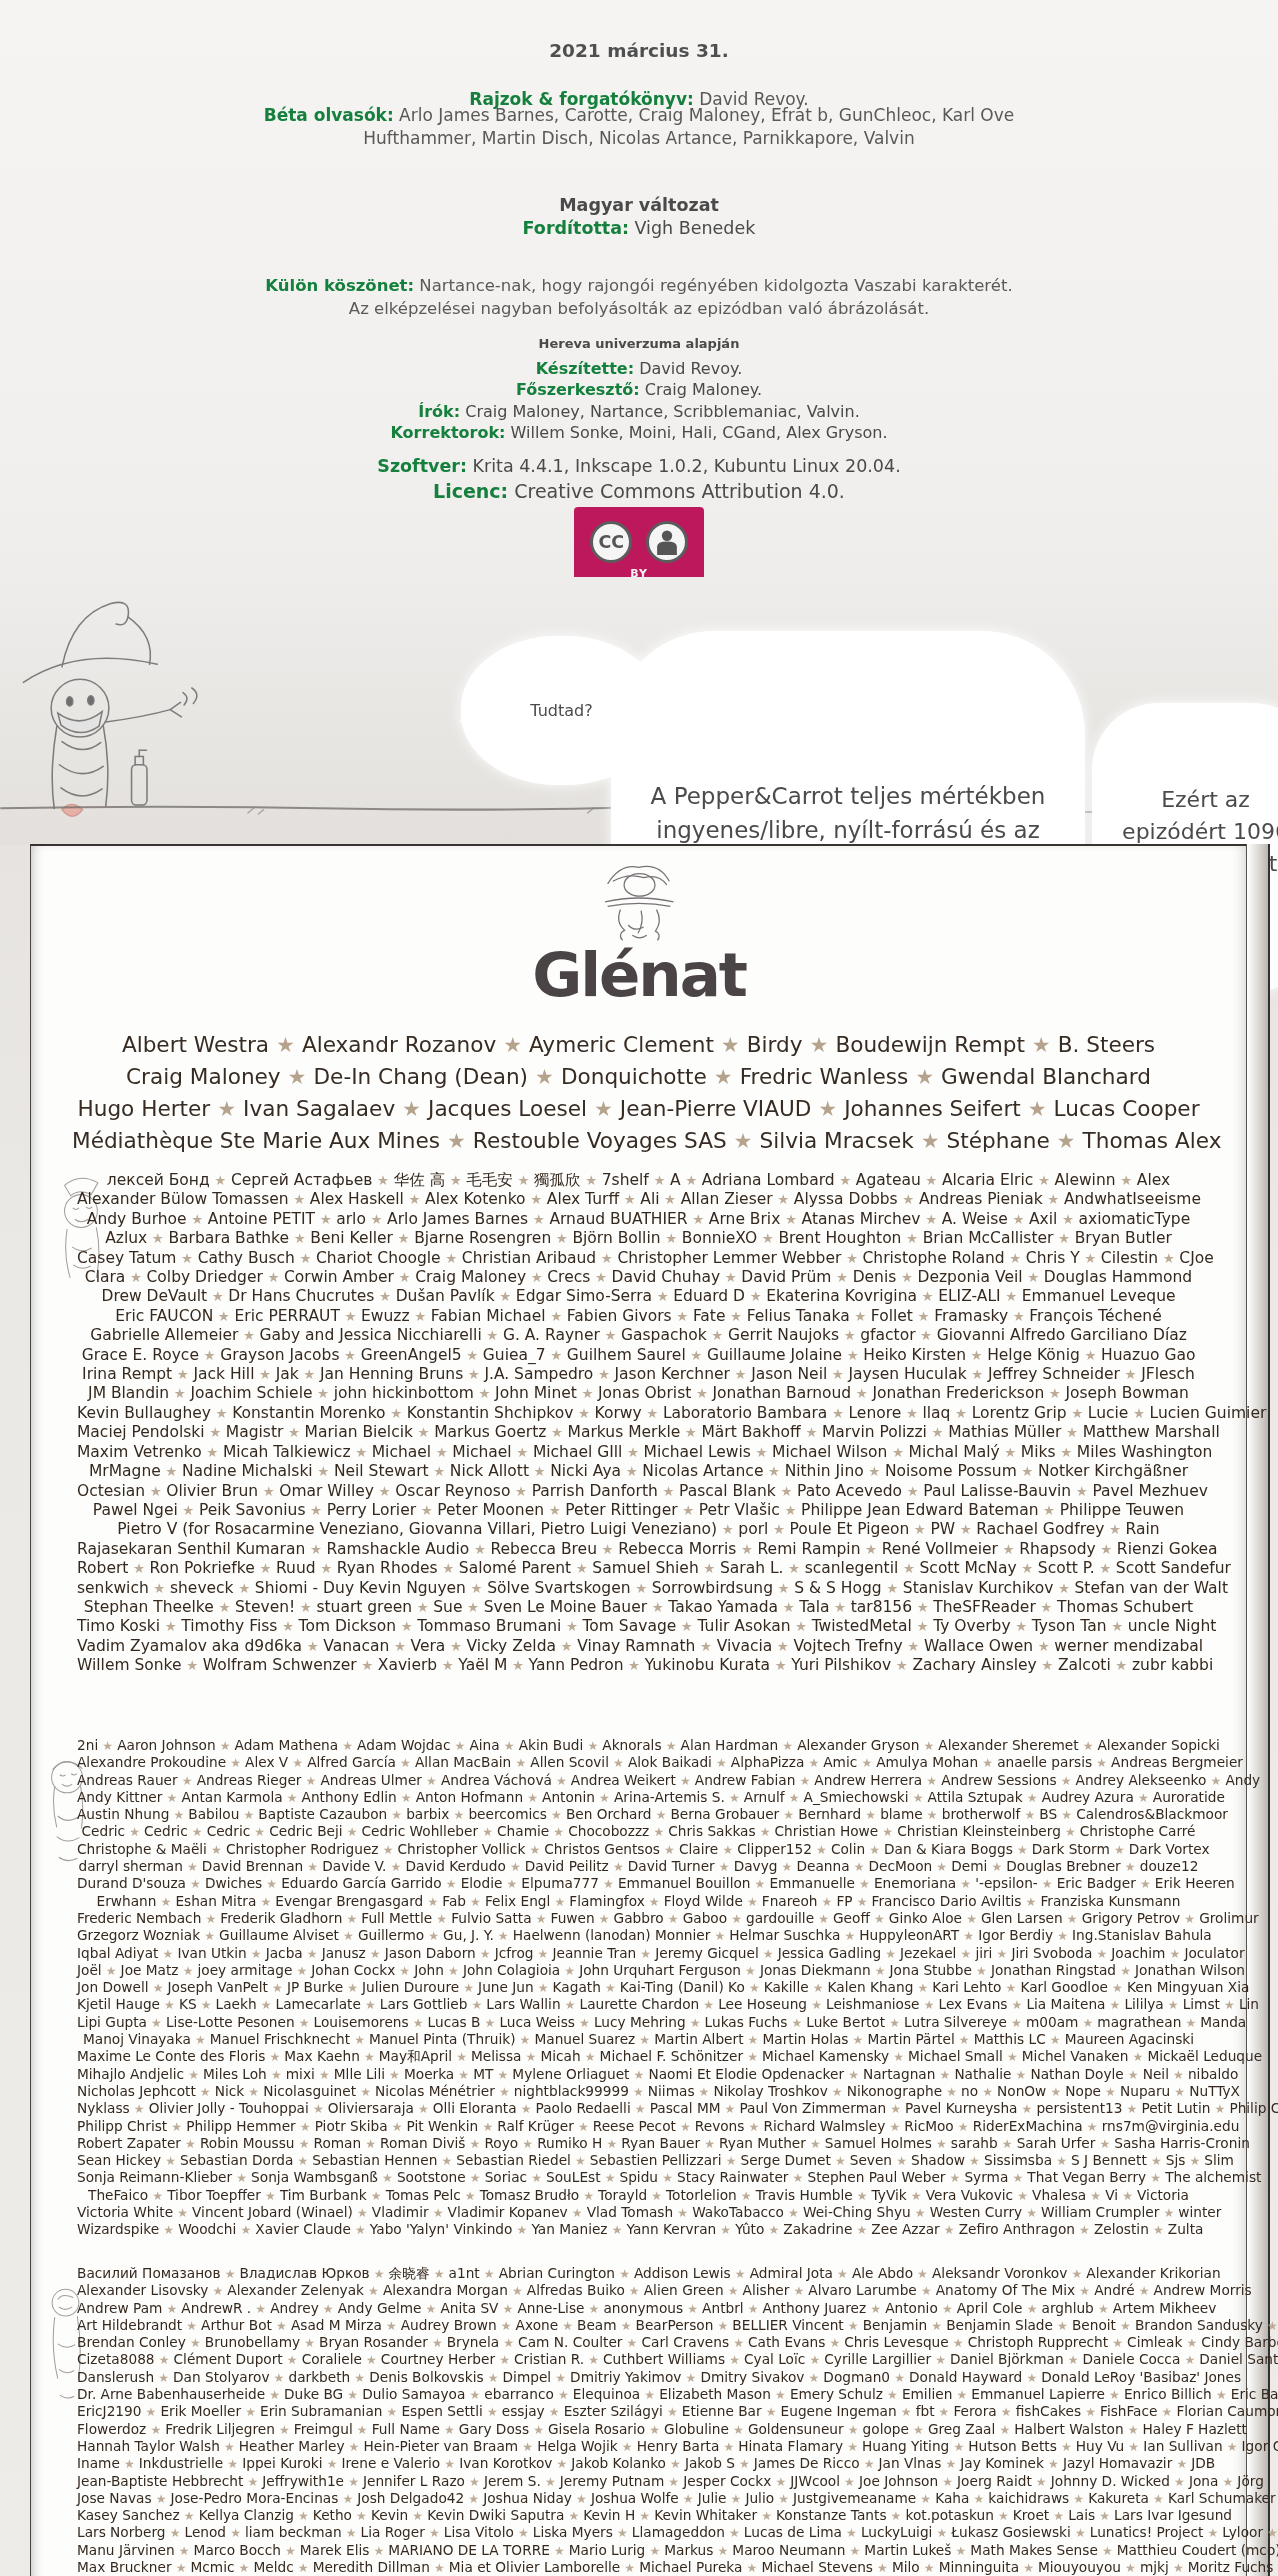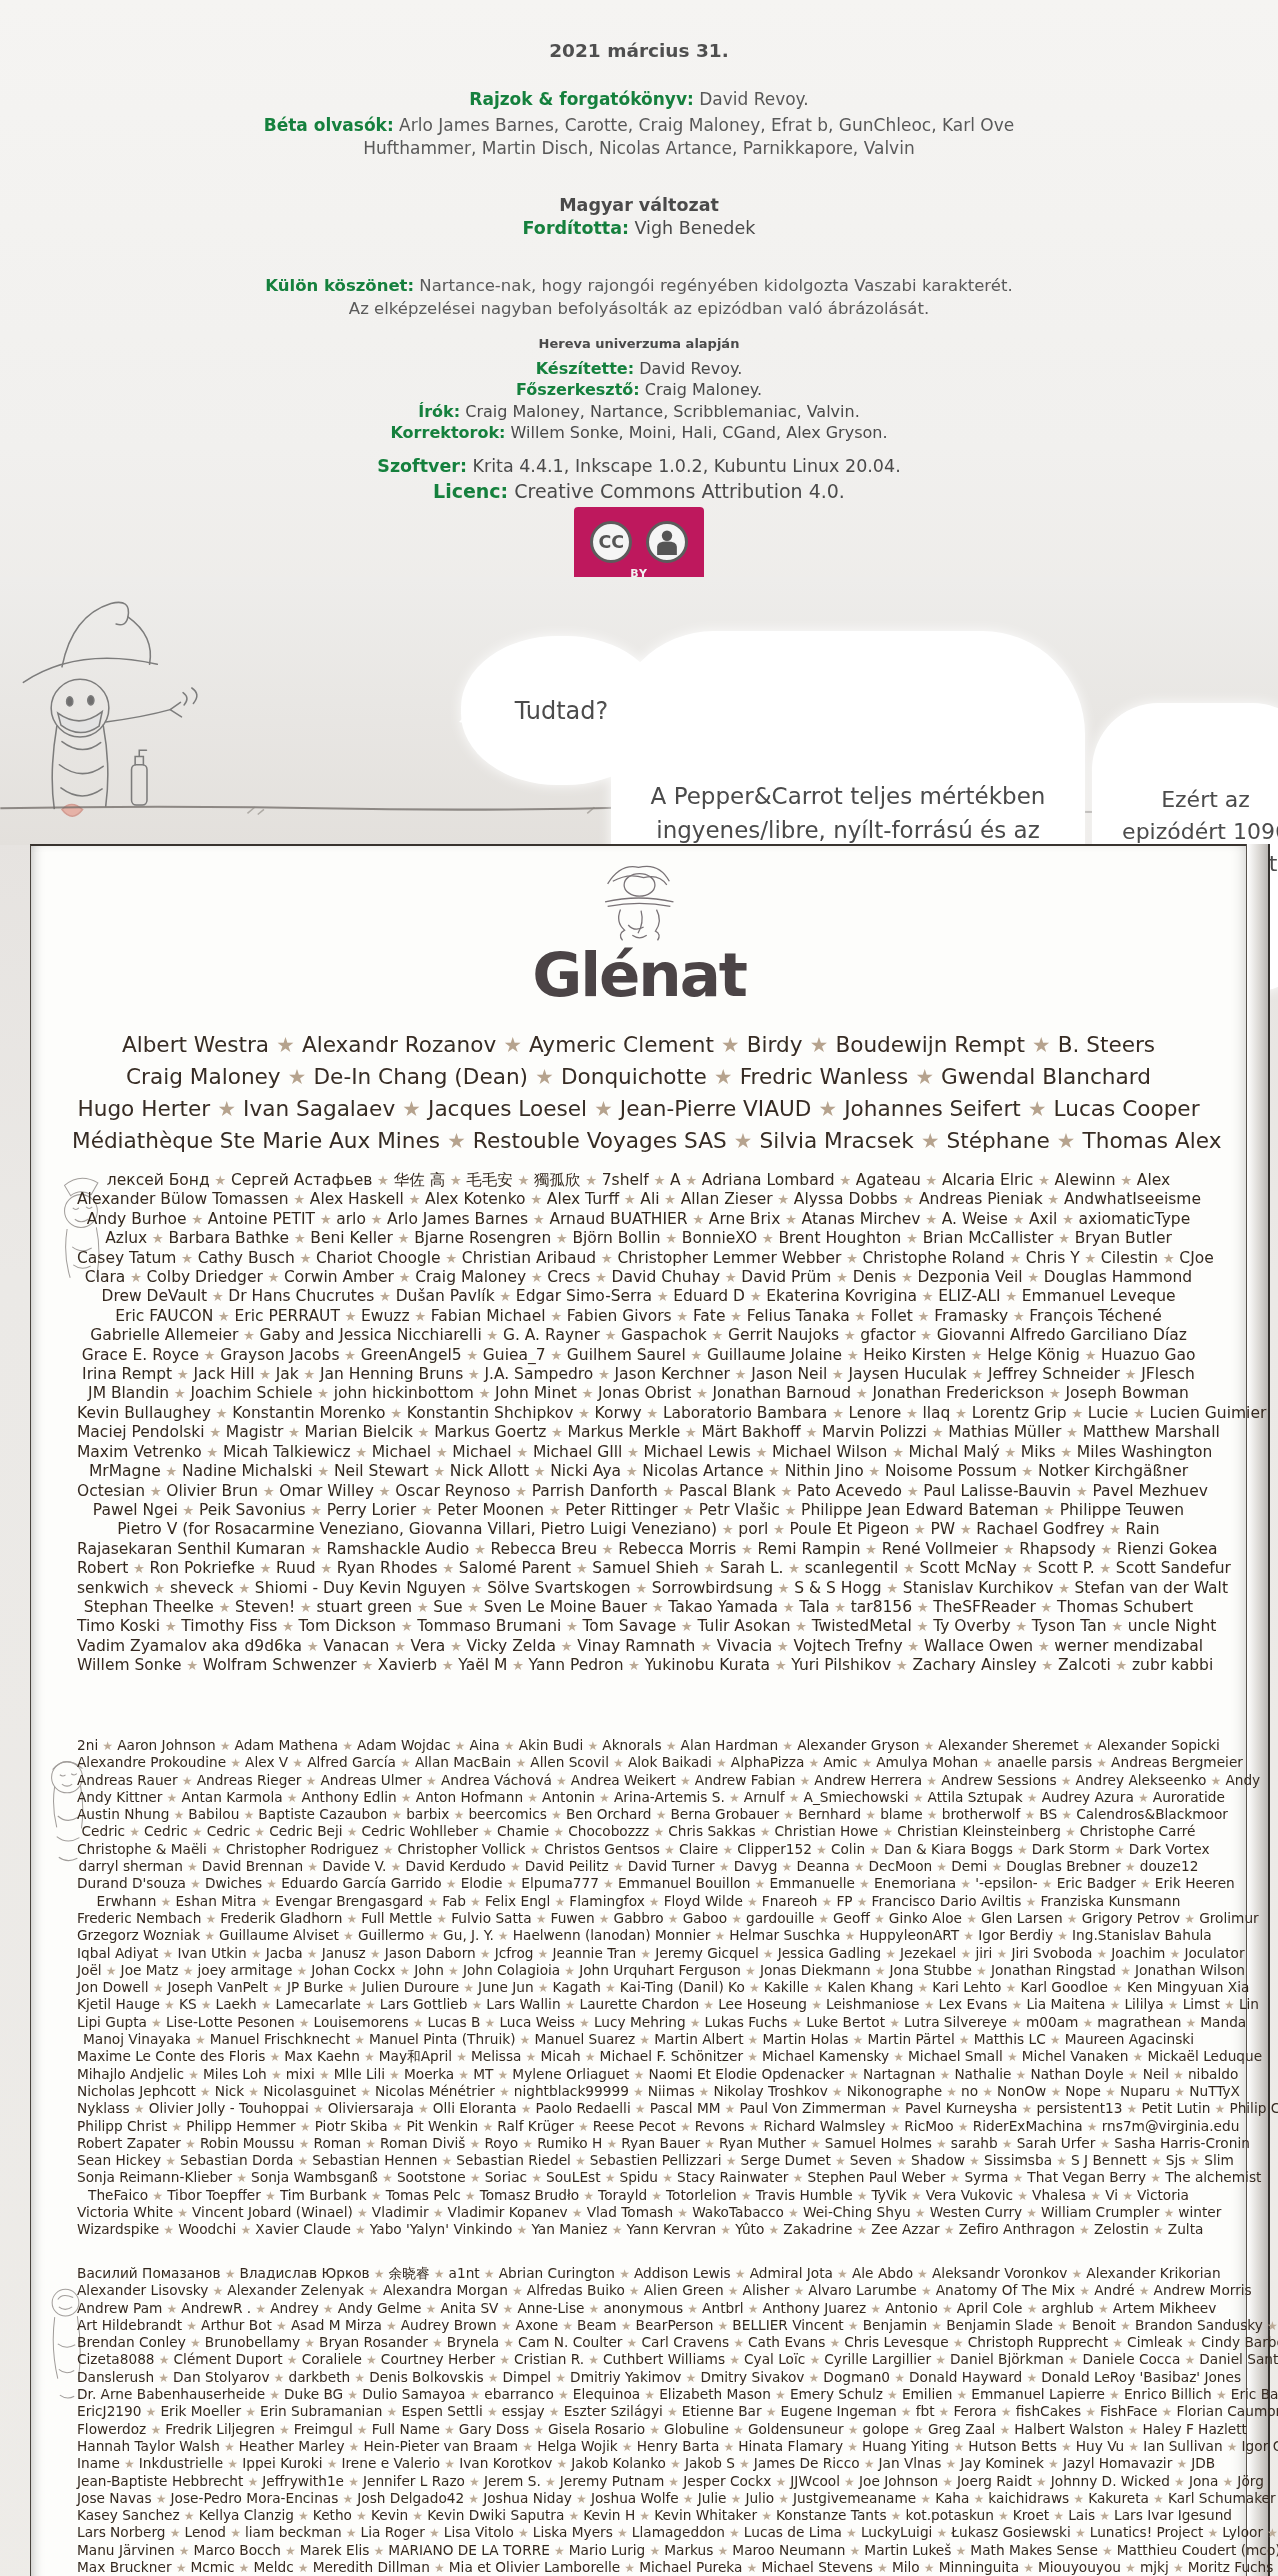--- a/index.html
+++ b/index.html
@@ -8,21 +8,21 @@
     background:linear-gradient(180deg,#f5f4f2 0%,#f1f0ee 14%,#eceae7 22%,#e6e3e0 26%,#ebe9e6 40%,#efede9 100%);
     font-family:"DejaVu Sans","Liberation Sans",sans-serif;color:#4a4a4a;
   }
   .abs{position:absolute;}
   .ctr{left:0;width:1278px;text-align:center;}
   .lbl{font-weight:bold;color:#15803d;}
   .hline{font-size:17px;line-height:23px;color:#585858;}
   
   #date{top:40px;font-size:18.5px;font-weight:bold;color:#4f4f4f;}
   #credit1{top:88px;}
-  #credit2{top:114px;left:237px;width:804px;text-align:center;}
+  #credit2{top:104px;left:237px;width:804px;text-align:center;}
   #hu-title{top:195px;font-size:17.5px;font-weight:bold;}
   #hu-trans{top:218px;font-size:17.5px;}
   #special1{top:276px;font-size:16.5px;color:#5a5a5a;}
   #special2{top:299px;font-size:16.5px;color:#5a5a5a;}
   #universe{top:336px;font-size:13px;font-weight:bold;}
   #creator{top:359px;font-size:16px;}
   #editor{top:380px;font-size:16px;}
   #writers{top:402px;font-size:16px;}
   #correct{top:423px;font-size:16px;}
   #software{top:456px;font-size:17.5px;}
@@ -32,21 +32,21 @@
     display:flex;flex-direction:column;align-items:center;justify-content:center;gap:3.1px;}
   .ccrow{display:flex;gap:13.4px;}
   .cccircle{width:42px;height:42px;border-radius:50%;background:#f5f5f5;border:3.6px solid #5c5c5c;
     display:flex;align-items:center;justify-content:center;font-weight:bold;color:#555;font-size:17.5px;box-sizing:border-box;}
   #ccby{color:#f2f2f2;font-weight:bold;font-size:11px;letter-spacing:1px;}
   #website{top:655px;font-size:21.6px;letter-spacing:1px;color:#4c4c4c;}
   
   #midband{top:577px;left:0;width:1278px;height:268px;background:linear-gradient(180deg,#eeedeb,#e3e0dc);}
   .sketch{stroke:#6a6a6a;fill:none;stroke-width:3;stroke-linecap:round;opacity:.85;}
   .bubble{background:#fff;box-shadow:0 0 12.4px rgba(255,255,255,.9);display:flex;align-items:center;justify-content:center;text-align:center;color:#4b4b4b;}
-  #b-tudtad{left:461px;top:636px;width:201px;height:149px;border-radius:48%;font-size:24px;}
+  #b-tudtad{left:461px;top:636px;width:201px;height:149px;border-radius:48%;font-size:16px;}
   #b-tudtad:after{content:"";position:absolute;left:-20.6px;top:67px;width:0;height:0;border:19.6px solid transparent;border-right-color:#fff;border-bottom-width:4.1px;}
   #b-main{left:611px;top:631px;width:474px;height:397px;border-radius:103px;}
   #b-main .t{width:412px;font-size:23px;line-height:34px;}
   #b-right{left:1092px;top:703px;width:227px;height:289px;border-radius:67px;}
   #b-right .t{width:185px;font-size:22px;line-height:32px;}
   #groundline{top:798px;left:0;}
   
   #scroll{left:30px;top:844px;width:1222px;height:2017px;background:#fdfdfb;
     border-top:2.6px solid #39342f;border-left:1.5px solid #4a443e;box-sizing:border-box;
     box-shadow:inset 9.3px 0 13.4px -10.3px rgba(0,0,0,.35), inset -15.5px 0 17.5px -12.4px rgba(0,0,0,.3);}

